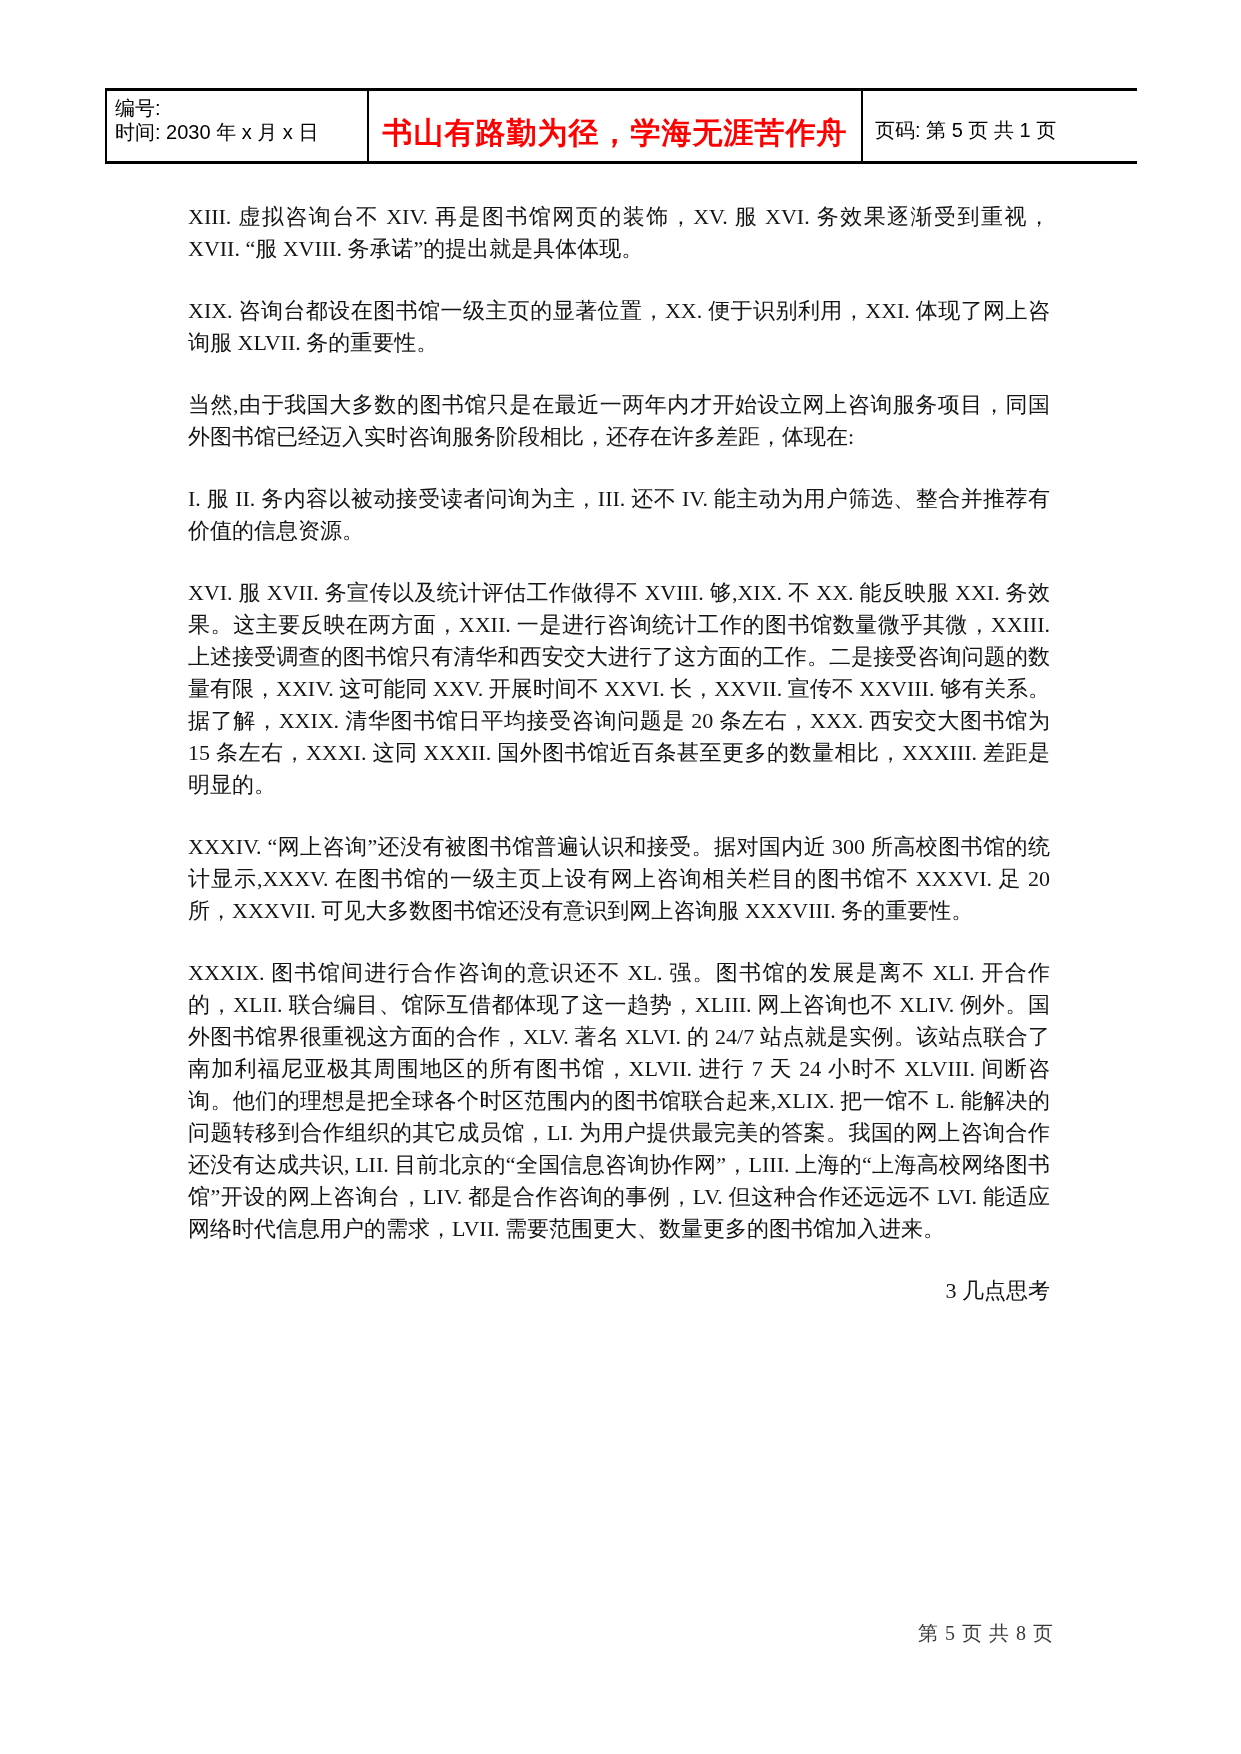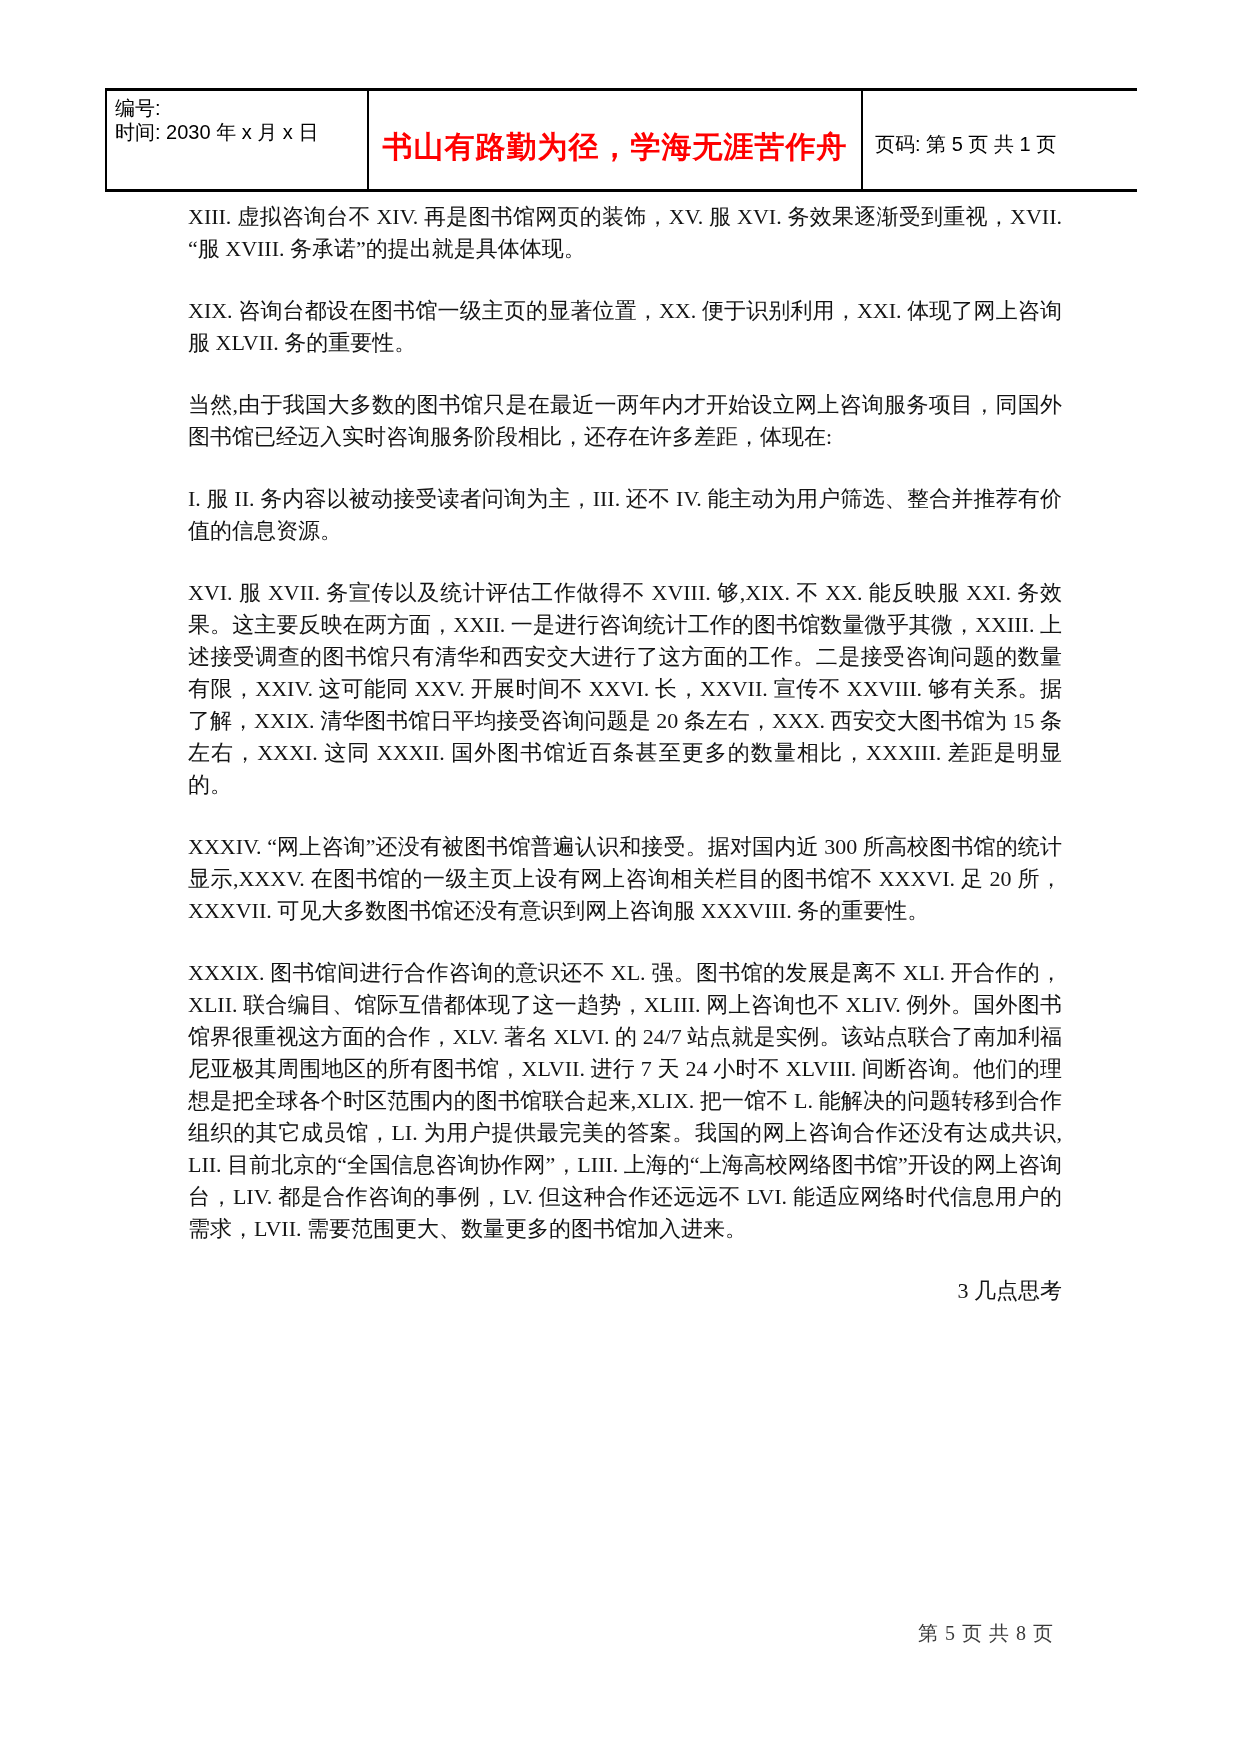--- a/index.html
+++ b/index.html
@@ -11,21 +11,21 @@
     background: #ffffff;
     overflow: hidden;
   }
 
   
   .header-table {
     position: absolute;
     left: 105px;
     top: 88px;
     width: 1032px;
-    height: 104px;
+    height: 76px;
     border-top: 3px solid #000;
     border-bottom: 3px solid #000;
     border-left: 2px solid #000;
     display: flex;
     font-family: "Liberation Sans", "DejaVu Sans", sans-serif;
     color: #000;
   }
   .hcell { height: 100%; }
   .hcell-left {
     width: 262px;
@@ -59,21 +59,21 @@
     position: absolute;
     left: 188px;
     top: 201px;
     width: 878px;
     font-family: "Liberation Serif", "DejaVu Serif", serif;
     font-size: 22px;
     line-height: 32px;
     color: #141414;
     text-align: justify;
   }
-  .doc-body p { margin: 0 4px 30px 0; }
+  .doc-body p { margin: 0 16px 30px 0; }
   .doc-body p.section-heading { margin-bottom: 0; text-align: right; }
 
   
   .page-footer {
     position: absolute;
     left: 188px;
     top: 1620px;
     width: 866px;
     text-align: right;
     font-family: "Liberation Serif", "DejaVu Serif", serif;

